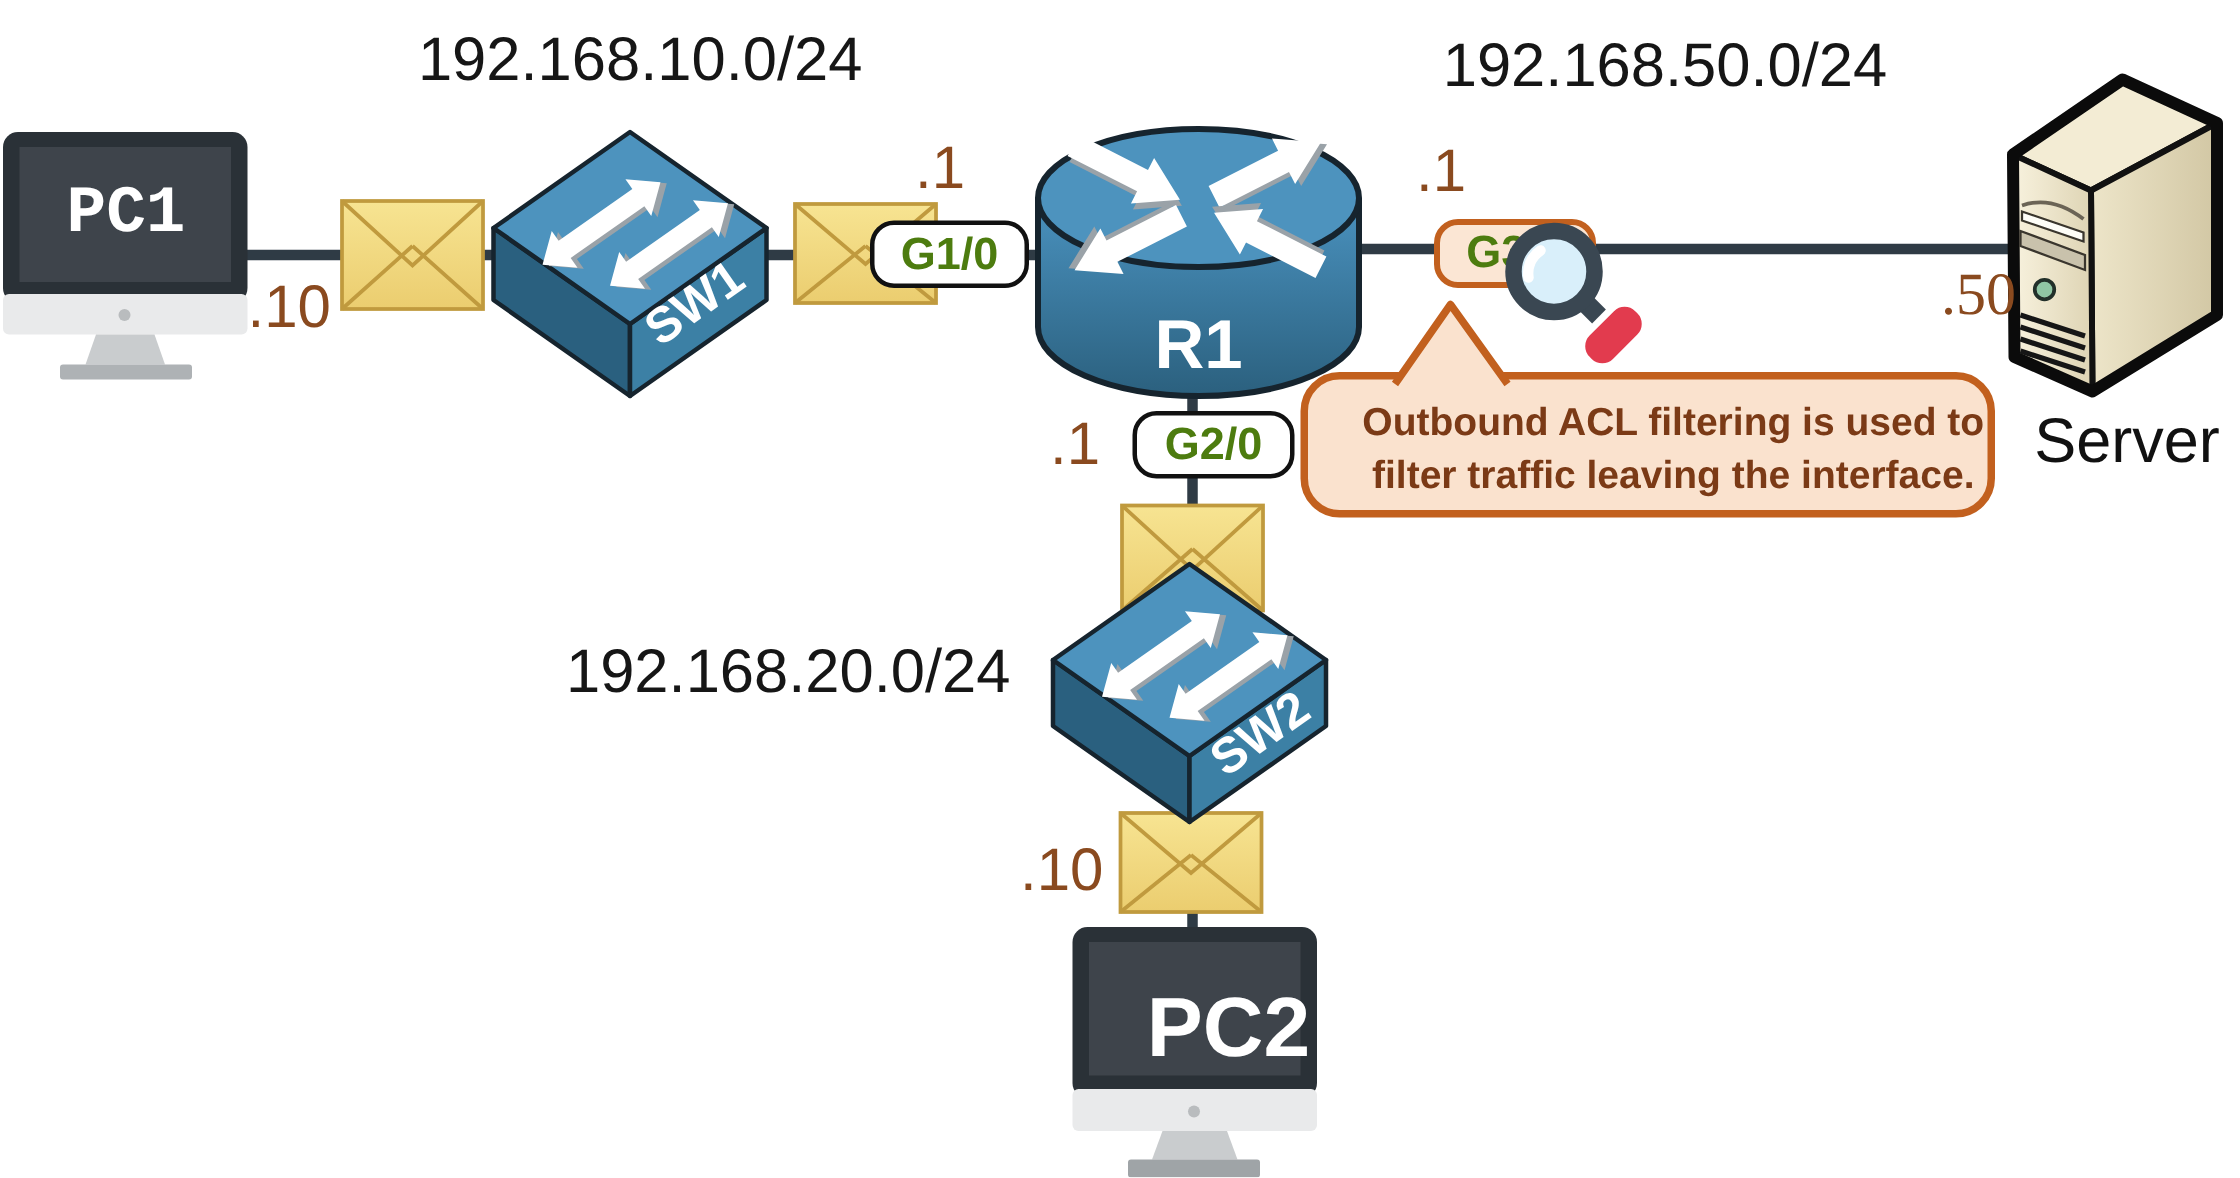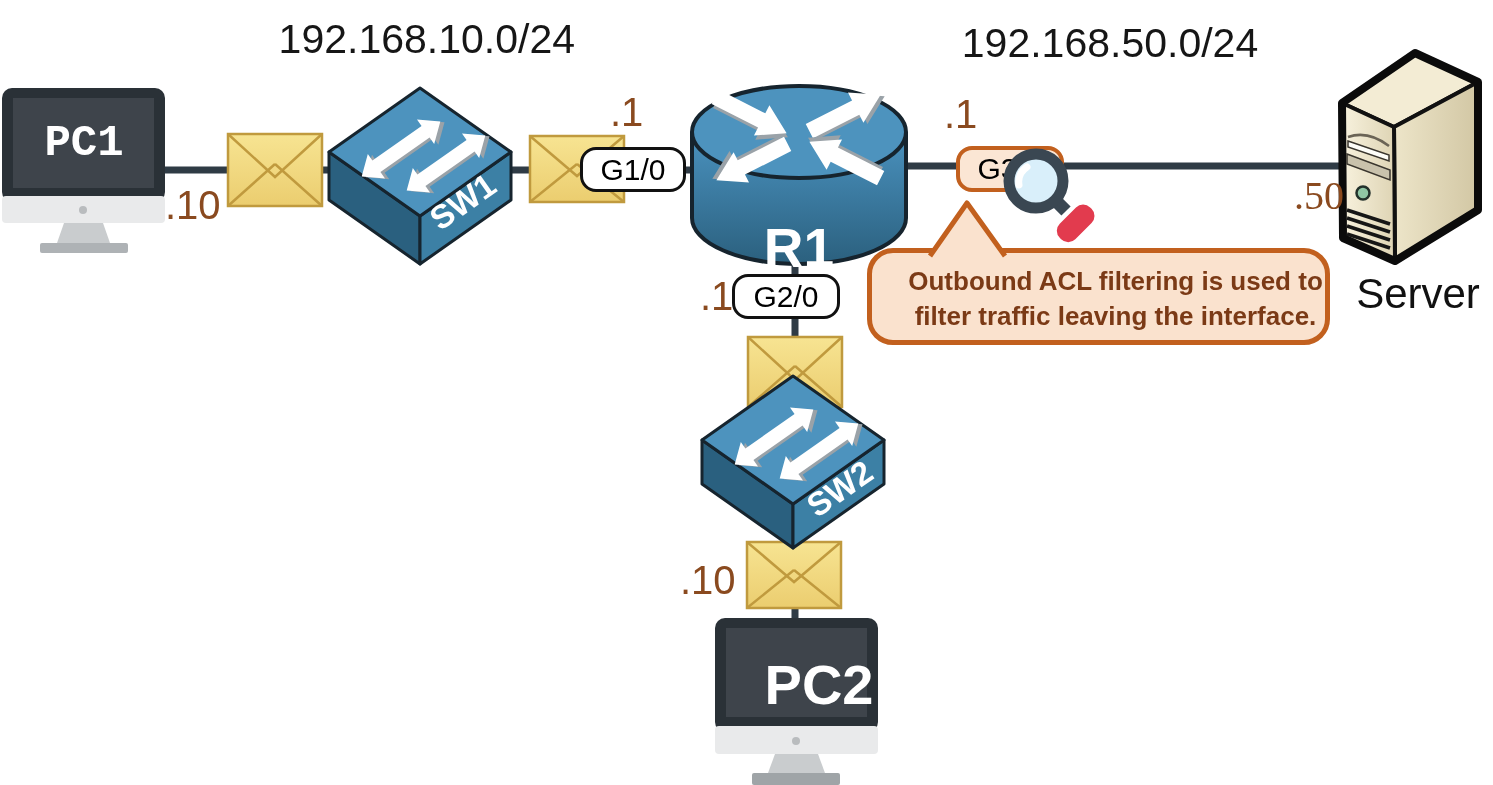--- a/index.html
+++ b/index.html
@@ -4,21 +4,21 @@
 <style>
   html,body{margin:0;padding:0;background:#fff;}
   #canvas{position:relative;width:1493px;height:785px;background:#fff;overflow:hidden;
           font-family:"Liberation Sans",sans-serif;}
   #canvas svg{position:absolute;left:0;top:0;}
   .lbl{position:absolute;white-space:nowrap;}
   .netlabel{font-size:41px;font-weight:500;color:#161616;text-align:center;}
   .addr{font-size:40px;font-weight:500;color:#8A4A1F;}
   .pill{position:absolute;display:flex;align-items:center;justify-content:center;
         background:#fff;border:3px solid #111;border-radius:16px;
-        font-size:30px;font-weight:400;color:#000000;}
+        font-size:30px;font-weight:700;color:#4d7c0f;}
   .pill.acl{background:#FBE6D4;border:4px solid #C2601E;}
   .devname{position:absolute;color:#fff;font-weight:bold;text-align:center;}
   .callout{position:absolute;left:867px;top:248px;width:463px;height:97px;
            background:#FAE2CE;border:5px solid #C2601E;border-radius:26px;
            box-sizing:border-box;text-align:center;padding-top:11px;}
   .callout div{font-size:26px;font-weight:bold;color:#7B3A16;line-height:35px;padding-left:34px;}
 </style>
 </head>
 <body>
 
@@ -157,34 +157,35 @@
       <rect x="715" y="726" width="163" height="28" rx="4" fill="#E9EAEB"></rect>
       <rect x="726" y="628" width="141" height="89" fill="#3E444B"></rect>
       <circle cx="796" cy="741" r="4" fill="#B9BCBE"></circle>
       <path d="M775,754 L818,754 L825,773 L768,773 Z" fill="#C9CCCE"></path>
       <rect x="752" y="773" width="88" height="12" rx="2" fill="#9FA4A7"></rect>
     </g>
   </svg>
 
   <div class="lbl netlabel" style="left:265px;top:16px;width:310px;text-align:right;">192.168.10.0/24</div>
   <div class="lbl netlabel" style="left:950px;top:20px;width:320px;">192.168.50.0/24</div>
+  <div class="lbl netlabel" style="left:368px;top:424px;width:315px;">192.168.20.0/24</div>
 
   <div class="lbl addr" style="left:165px;top:183px;">.10</div>
   <div class="lbl addr" style="left:610px;top:90px;">.1</div>
   <div class="lbl addr" style="left:944px;top:92px;">.1</div>
   <div class="lbl addr" style="left:1294px;top:172px;font-family:Liberation Serif, serif;">.50</div>
   <div class="lbl addr" style="left:700px;top:274px;">.1</div>
   <div class="lbl addr" style="left:680px;top:558px;">.10</div>
 
   <div class="pill" style="left:580px;top:147px;width:100px;height:39px;">G1/0</div>
-  <div class="pill" style="left:732px;top:274px;width:102px;height:39px;">G2/0</div>
+  <div class="pill" style="left:755px;top:274px;width:102px;height:39px;">G2/0</div>
   <div class="pill acl" style="left:956px;top:146px;width:100px;height:38px;">G3/0</div>
 
   <div class="devname" style="left:19px;top:118px;width:130px;font-size:44px;font-family:Liberation Mono, monospace;">PC1</div>
-  <div class="devname" style="left:749px;top:202px;width:100px;font-size:55px;margin-top:14px;">R1</div>
+  <div class="devname" style="left:749px;top:202px;width:100px;font-size:46px;">R1</div>
   <div class="devname" style="left:413px;top:183px;width:100px;font-size:33px;transform:rotate(-35deg);">SW1</div>
   <div class="devname" style="left:790px;top:470px;width:100px;font-size:33px;transform:rotate(-35deg);">SW2</div>
   <div class="devname" style="left:754px;top:652px;width:130px;font-size:56px;">PC2</div>
   <div class="lbl" style="left:1338px;top:270px;width:160px;font-size:42px;color:#111;text-align:center;">Server</div>
 
   <div class="callout">
     <div>Outbound ACL filtering is used to</div>
     <div>filter traffic leaving the interface.</div>
   </div>
 

